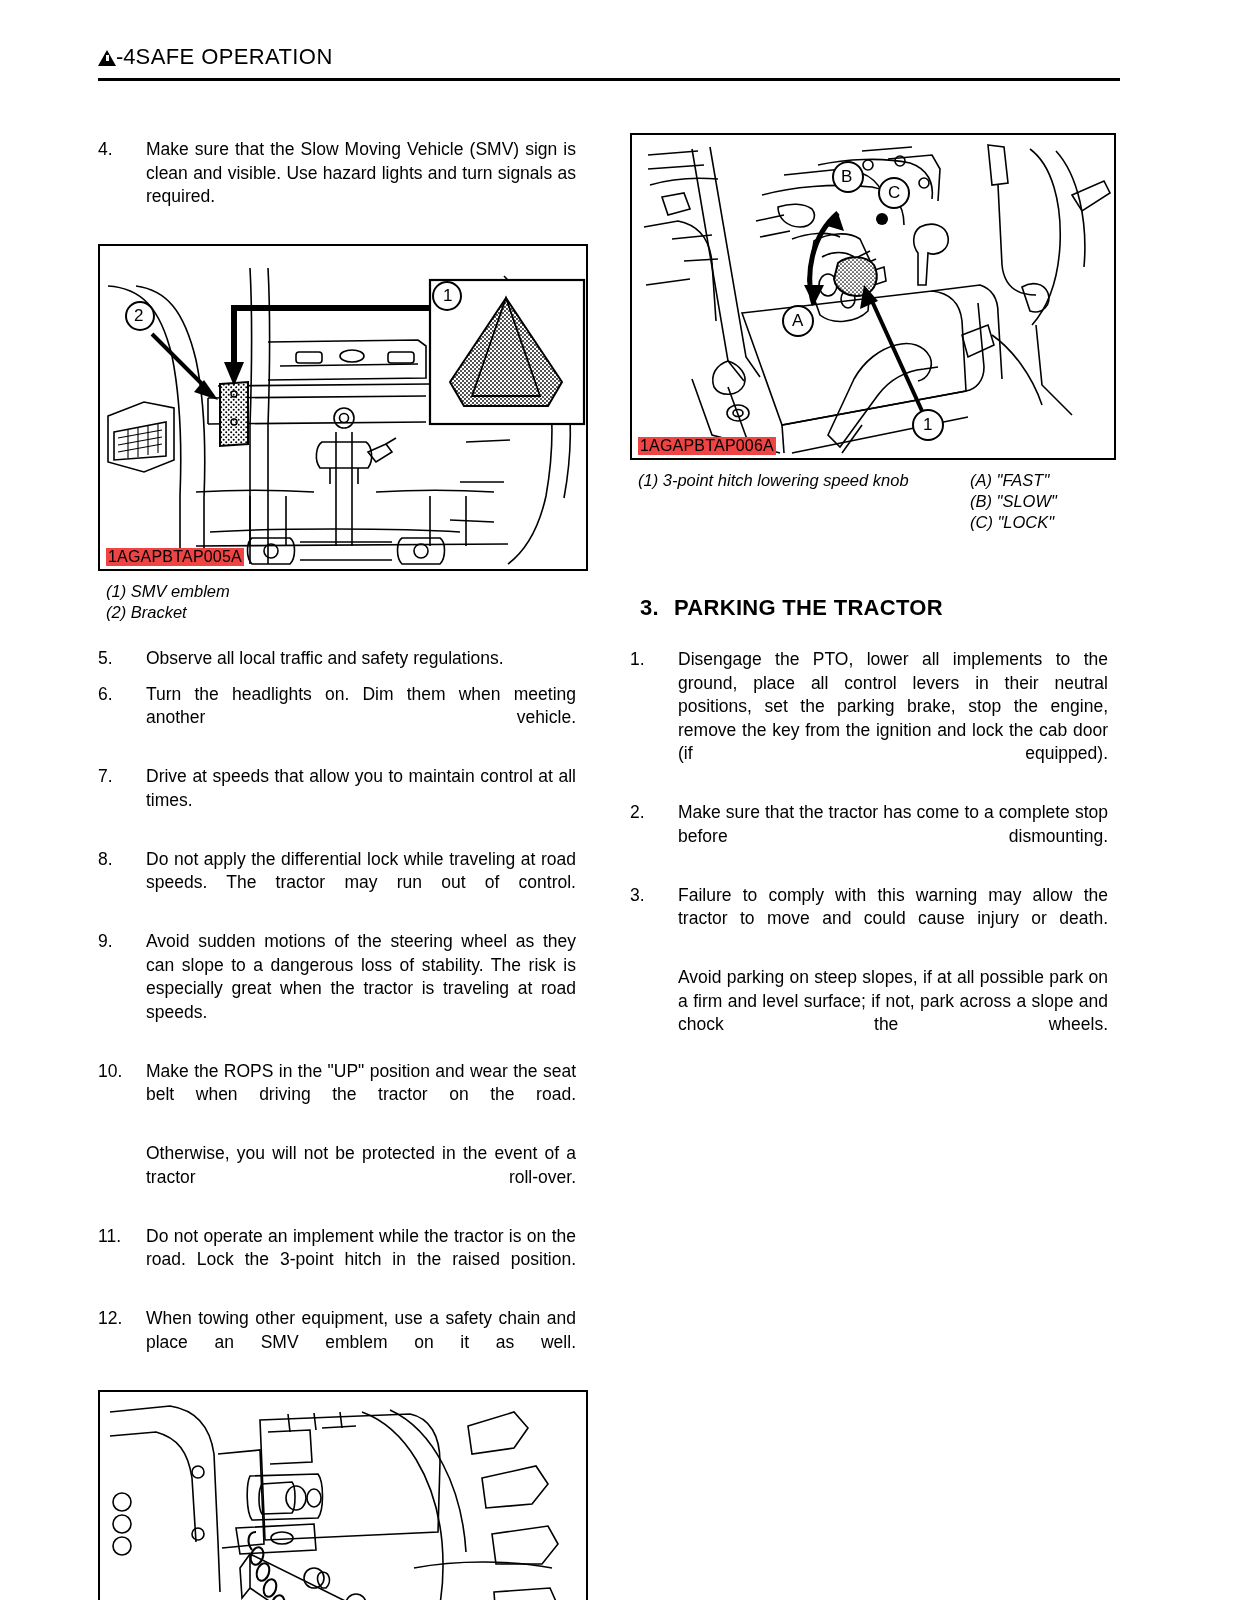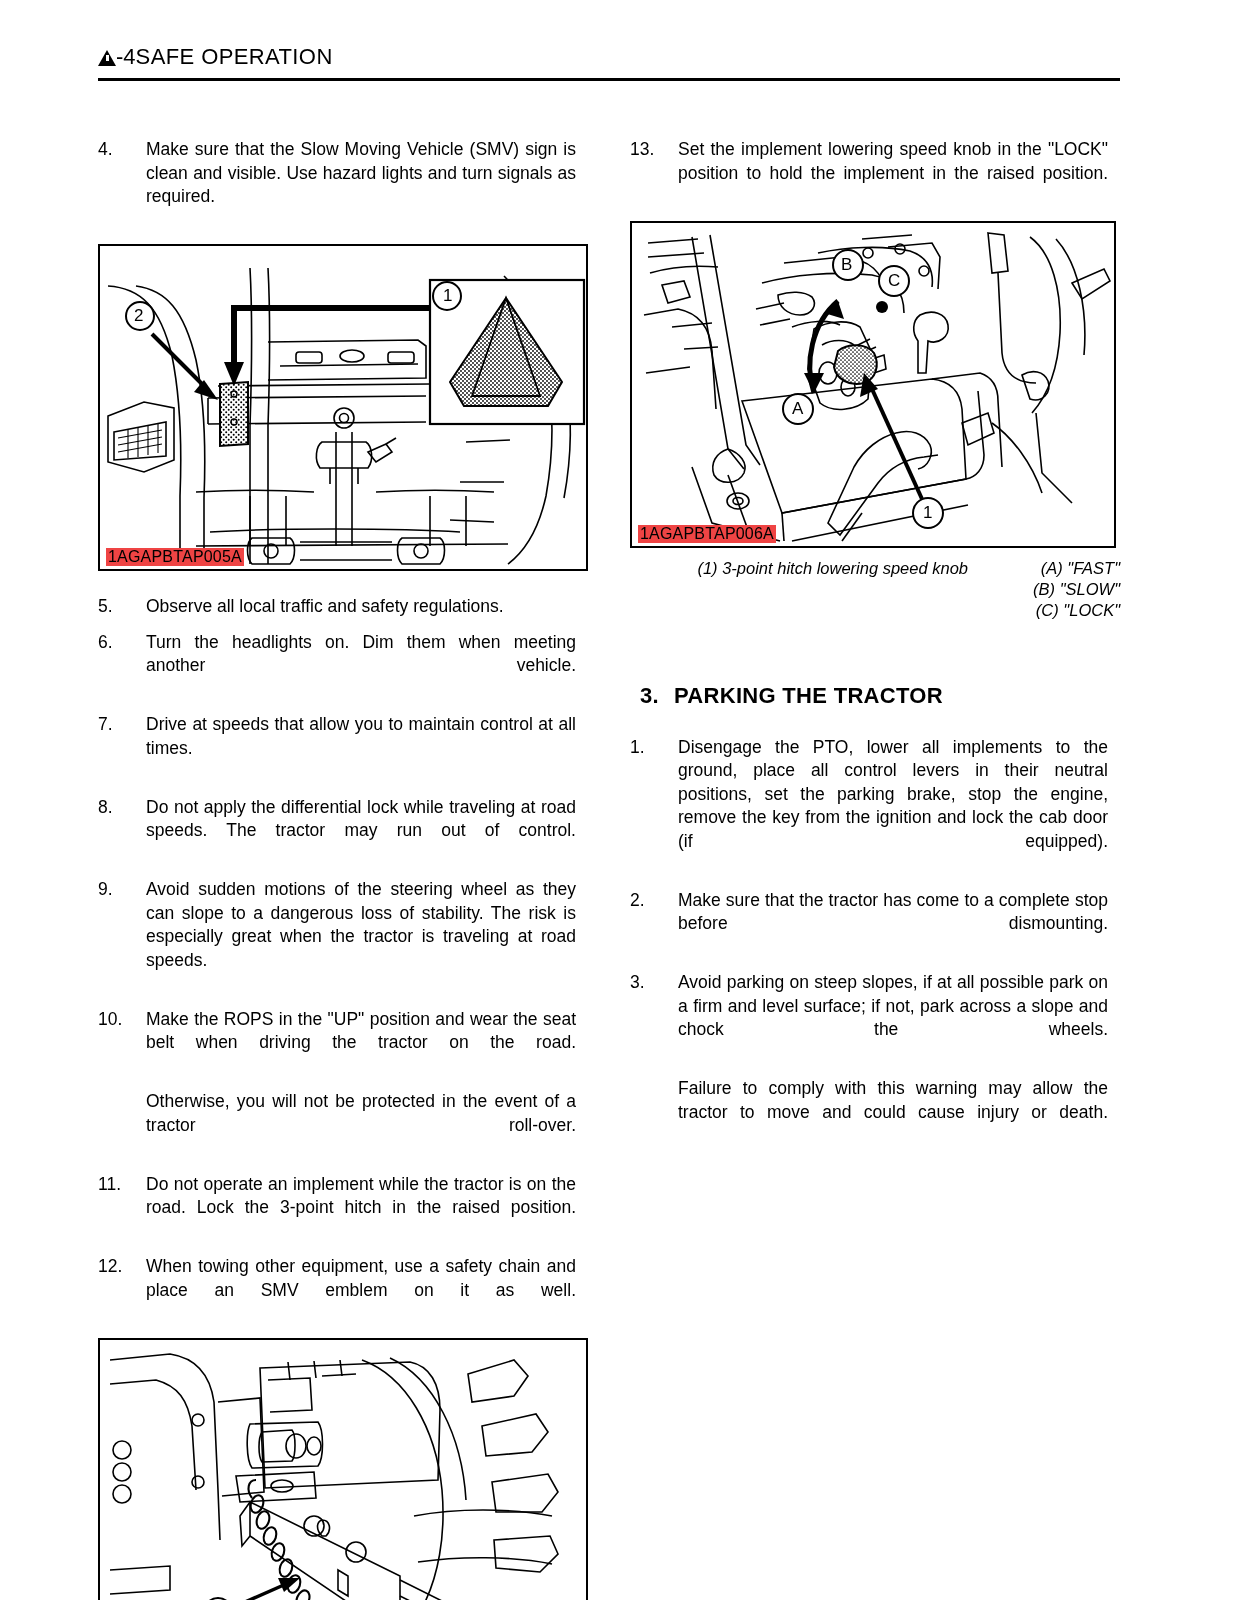--- a/index.html
+++ b/index.html
@@ -123,21 +123,20 @@
     z-index: 30;
     letter-spacing: 0.2px;
   }
   .fig-svg { position: absolute; left: 0; top: 0; }
 
   
   .caption {
     font-style: italic;
     font-size: 16.5px;
     line-height: 21px;
-    text-align: right;
   }
   .caption-row {
     display: flex;
     justify-content: space-between;
   }
   .caption-col-a { width: 330px; }
   .caption-col-b { width: 150px; }
 
   
   .section-head {
@@ -275,20 +274,24 @@
       <circle cx="347" cy="50" r="14" fill="#fff" stroke="#000" stroke-width="2"></circle>
     </svg>
     <div style="position:absolute; left:0; top:0; width:486px; height:323px; z-index:25;">
       <span class="callout" style="position:absolute; left:34px; top:60px;">2</span>
       <span class="callout" style="position:absolute; left:343px; top:40px;">1</span>
     </div>
 
     <span class="fig-code">1AGAPBTAP005A</span>
   </div>
 
+  <div class="caption" style="margin-top:10px; margin-left:8px;">
+    <div>(1) SMV emblem</div>
+    <div>(2) Bracket</div>
+  </div>
 
   <ol class="numlist" style="margin-top:24px;">
     <li>
       <span class="num">5.</span>
       <p>Observe all local traffic and safety regulations.</p>
     </li>
     <li>
       <span class="num">6.</span>
       <p class="just">Turn the headlights on. Dim them when meeting another vehicle.</p>
     </li>
@@ -405,26 +408,20 @@
   </div>
 
   <div class="caption" style="margin-top:10px; margin-left:8px;">
     <div>(1) Safety chain</div>
   </div>
 
 </div>
 
 <div class="col col-right">
 
-  <ol class="numlist">
-    <li>
-      <span class="num wide">13.</span>
-      <p class="just">Set the implement lowering speed knob in the "LOCK" position to hold the implement in the raised position.</p>
-    </li>
-  </ol>
 
   <div class="figure" style="margin-top:7px; width:486px; height:327px;">
     <svg class="fig-svg" width="482" height="323" viewBox="0 0 482 323">
       <defs>
         <pattern id="knobdots" width="4" height="4" patternUnits="userSpaceOnUse">
           <rect width="4" height="4" fill="#ffffff"></rect>
           <circle cx="1" cy="1" r="0.85" fill="#000000"></circle>
           <circle cx="3" cy="3" r="0.85" fill="#000000"></circle>
         </pattern>
       </defs>
@@ -547,18 +544,18 @@
     <li>
       <span class="num">1.</span>
       <p class="just">Disengage the PTO, lower all implements to the ground, place all control levers in their neutral positions, set the parking brake, stop the engine, remove the key from the ignition and lock the cab door (if equipped).</p>
     </li>
     <li>
       <span class="num">2.</span>
       <p class="just">Make sure that the tractor has come to a complete stop before dismounting.</p>
     </li>
     <li>
       <span class="num">3.</span>
+      <p class="just">Failure to comply with this warning may allow the tractor to move and could cause injury or death.</p>
       <p class="just">Avoid parking on steep slopes, if at all possible park on a firm and level surface; if not, park across a slope and chock the wheels.</p>
-      <p class="just">Failure to comply with this warning may allow the tractor to move and could cause injury or death.</p>
     </li>
   </ol>
 
 </div>
 
 </body></html>

